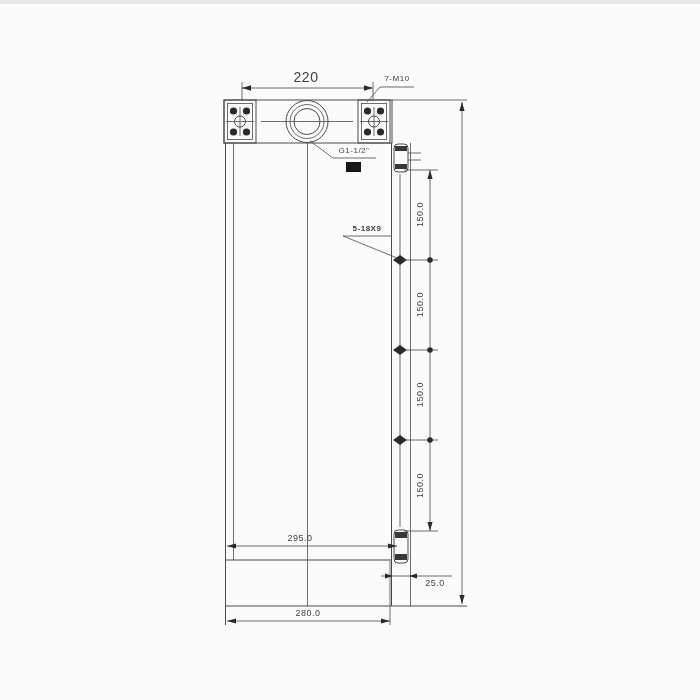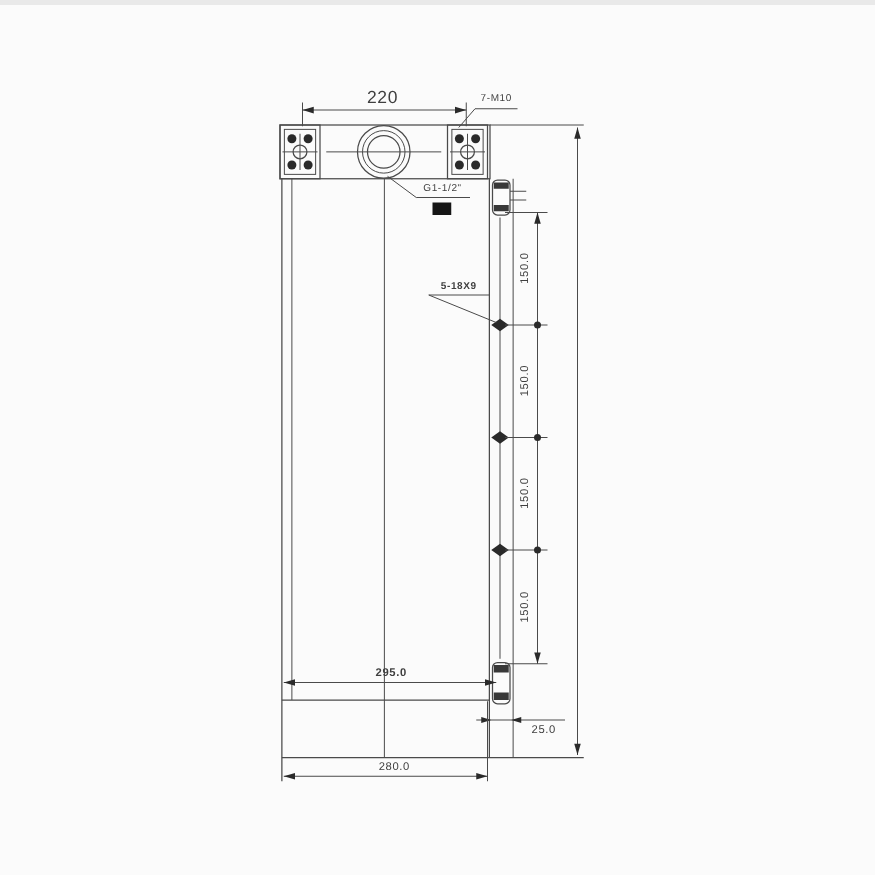--- a/index.html
+++ b/index.html
@@ -175,19 +175,19 @@
 
   <div class="black-mark" style="left:346px;top:158px;width:15px;height:10px;"></div>
 
   <div class="dim-label t-tiny" style="left:343px;top:221px;width:48px;font-weight:bold;">5-18X9</div>
 
   <div class="dim-label t-small rot" style="left:401px;top:205px;width:40px;height:11px;">150.0</div>
   <div class="dim-label t-small rot" style="left:401px;top:295px;width:40px;height:11px;">150.0</div>
   <div class="dim-label t-small rot" style="left:401px;top:385px;width:40px;height:11px;">150.0</div>
   <div class="dim-label t-small rot" style="left:401px;top:476px;width:40px;height:11px;">150.0</div>
 
-  <div class="dim-label t-small" style="left:293px;top:530px;width:40px;font-weight:bold;">295.0</div>
+  <div class="dim-label t-small" style="left:280px;top:530px;width:40px;">295.0</div>
 
   <div class="dim-label t-small" style="left:418px;top:575px;width:34px;">25.0</div>
 
-  <div class="dim-label t-small" style="left:288px;top:605px;width:40px;text-align:right;">280.0</div>
+  <div class="dim-label t-small" style="left:288px;top:605px;width:40px;">280.0</div>
 
 </div>
 
 </body></html>

